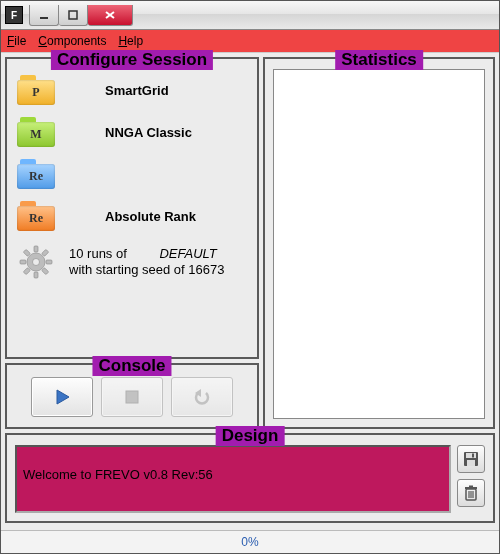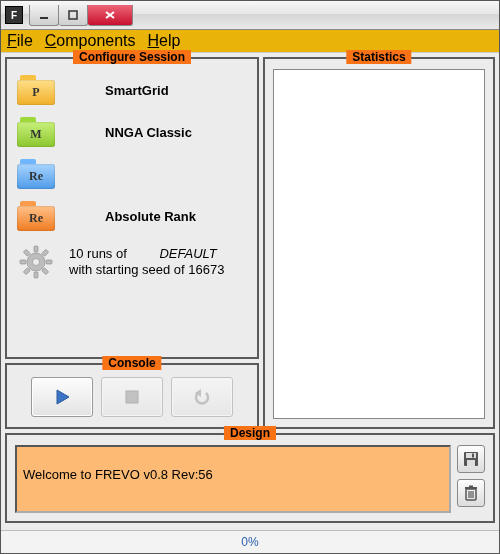--- a/index.html
+++ b/index.html
@@ -65,27 +65,27 @@
     border-radius: 0 0 3px 3px;
   }
   .winbtn + .winbtn { border-left: none; }
   .winbtn.close {
     background: linear-gradient(to bottom, #e67, #c8102e);
     width: 44px;
   }
   .winbtn svg { display:block; }
   .menubar {
     height: 22px;
-    background: #eab308;
+    background: #ef4444;
     display: flex;
     align-items: center;
     padding: 0 6px;
     gap: 12px;
     border-bottom: 1px solid #ccc;
-    font-size: 16px;
+    font-size: 12px;
   }
   .menu-item {
     cursor: default;
   }
   .menu-item .ul { text-decoration: underline; }
   .client {
     flex: 1;
     padding: 4px;
     display: flex;
     flex-direction: column;
@@ -102,24 +102,24 @@
     position: relative;
     padding: 10px 8px 8px 8px;
     box-sizing: border-box;
     background: #ececec;
   }
   .legend {
     position: absolute;
     top: -9px;
     left: 50%;
     transform: translateX(-50%);
-    background: #f97316;
+    background: #a21caf;
     padding: 0 6px;
     font-weight: bold;
-    font-size: 12px;
+    font-size: 17px;
     white-space: nowrap;
   }
   .configure { width: 254px; height: 302px; }
   .statistics { flex: 1; height: 372px; }
   .stats-inner {
     border: 1px solid #888;
     background:#fff;
     width:100%;
     height:100%;
     box-sizing:border-box;
@@ -190,21 +190,21 @@
     display:flex;
     align-items:center;
     justify-content:center;
     box-shadow: 0 0 0 1px #fff inset;
   }
   .ctrl-btn.disabled { opacity:0.5; }
   .console { height: 90px; display:flex; gap:6px; }
   .console-text {
     flex:1;
     border: 2px inset #aaa;
-    background:#fdba74;
+    background:#be185d;
     padding:20px 6px;
     font-size:13px;
     overflow:auto;
   }
   .console-btns { display:flex; flex-direction:column; gap:6px; }
   .icon-btn {
     width:26px;
     height:26px;
     border:1px solid #888;
     background:linear-gradient(#fdfdfd,#dcdcdc);

